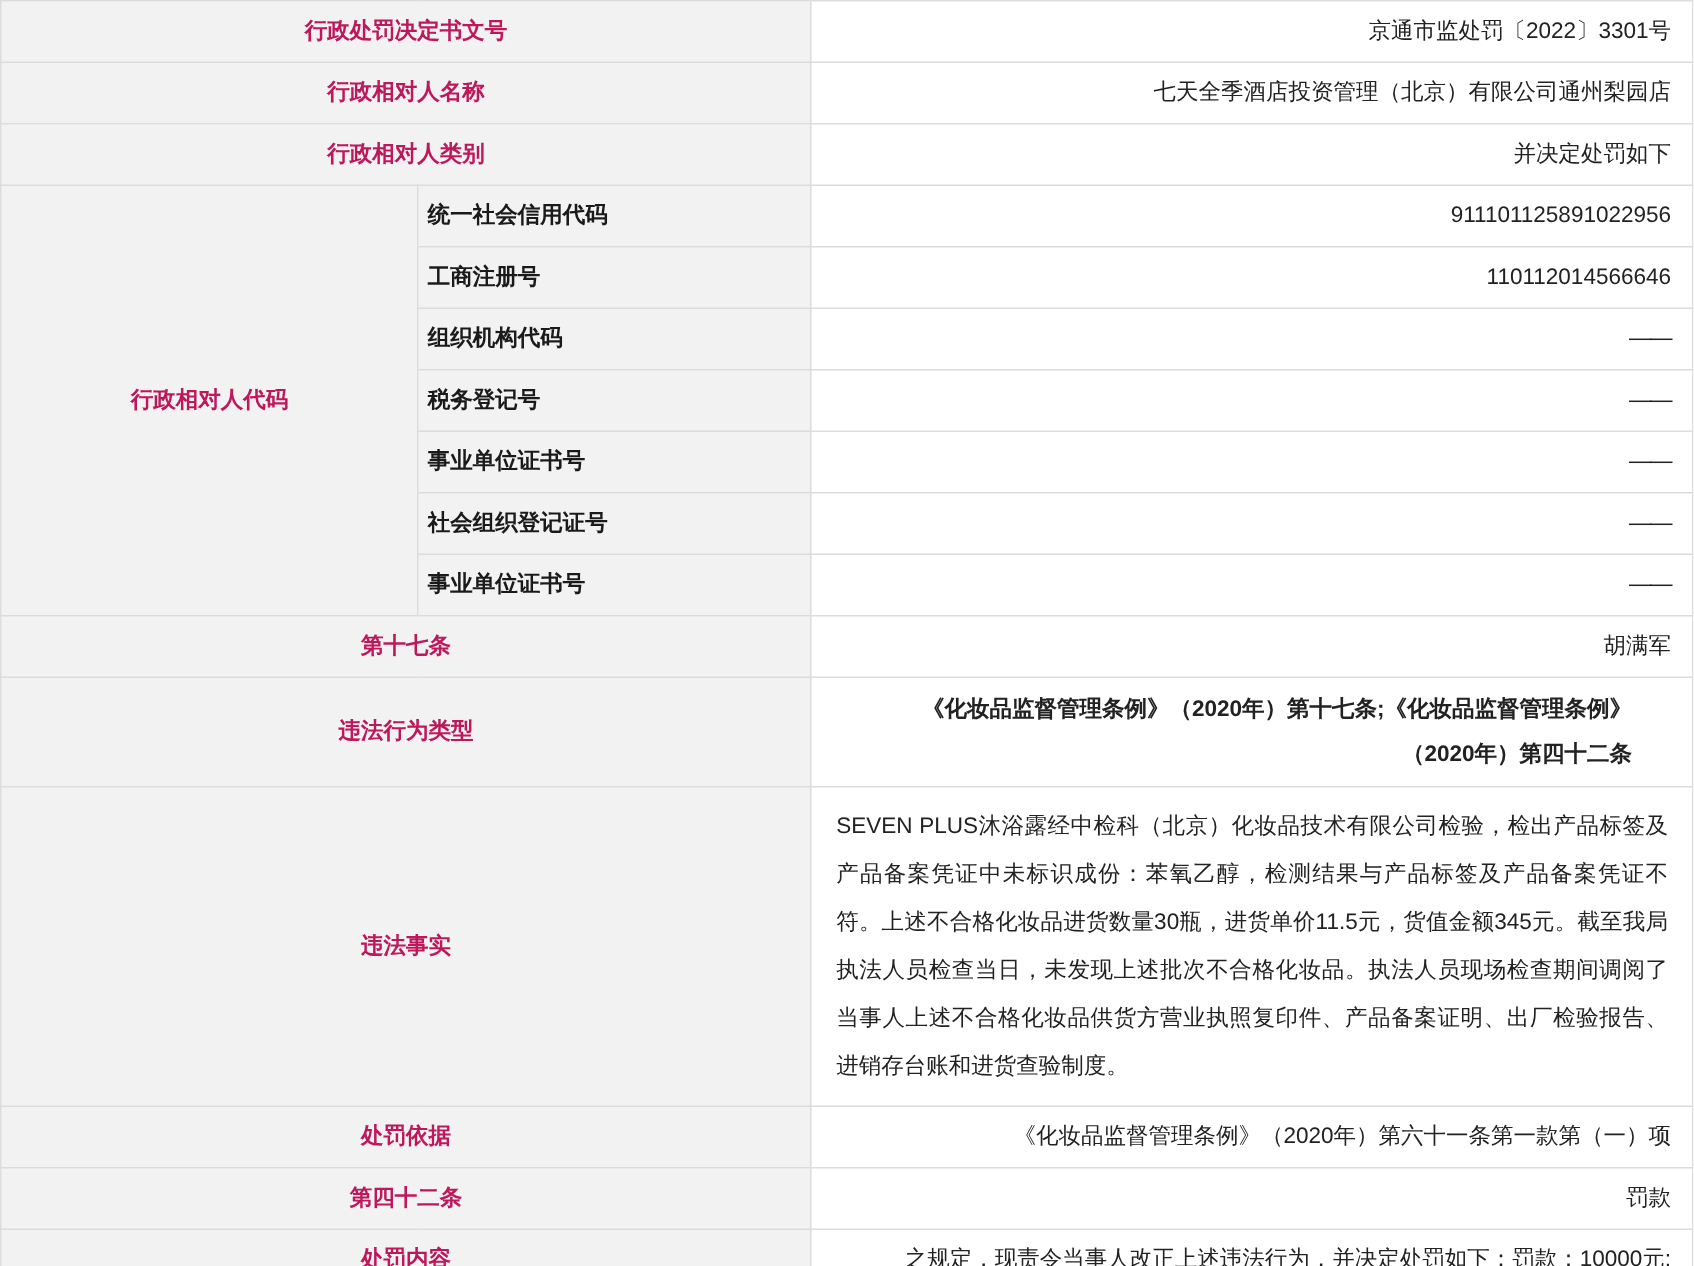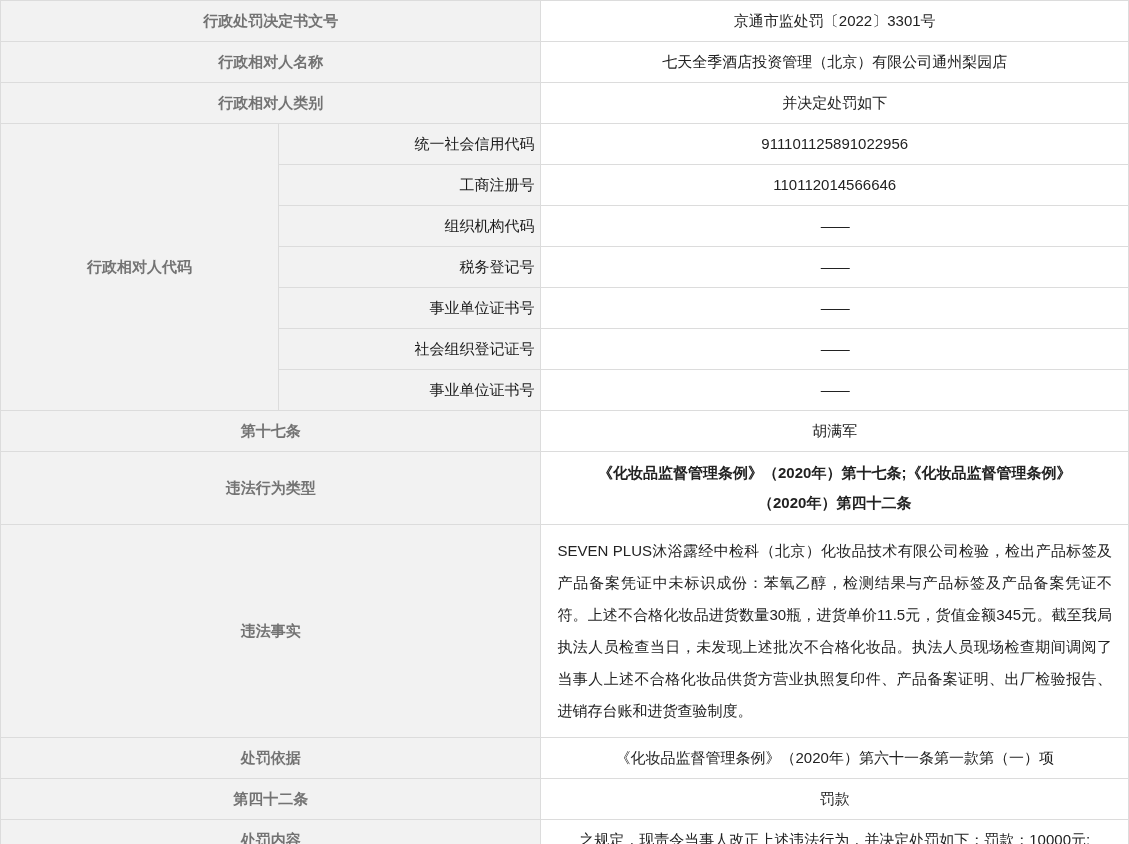--- a/index.html
+++ b/index.html
@@ -22,33 +22,33 @@
   table.penalty-table td {
     border: 1px solid #dcdcdc;
     vertical-align: middle;
     font-size: 15px;
     line-height: 30px;
   }
   td.label-cell {
     background: #f2f2f2;
     text-align: center;
     font-weight: bold;
-    color: #737373;
+    color: #be185d;
     padding: 5px 6px;
   }
   td.sub-label-cell {
     background: #f2f2f2;
-    text-align: right;
-    font-weight: normal;
+    text-align: left;
+    font-weight: bold;
     color: #1a1a1a;
     padding: 5px 6px;
   }
   td.value-cell {
     background: #ffffff;
-    text-align: center;
+    text-align: right;
     color: #222222;
     padding: 5px 14px;
   }
   td.value-cell.justify {
     text-align: justify;
     text-align-last: left;
     line-height: 32px;
     padding: 10px 16px 10px 16px;
   }
   td.value-cell.wrap2 {

